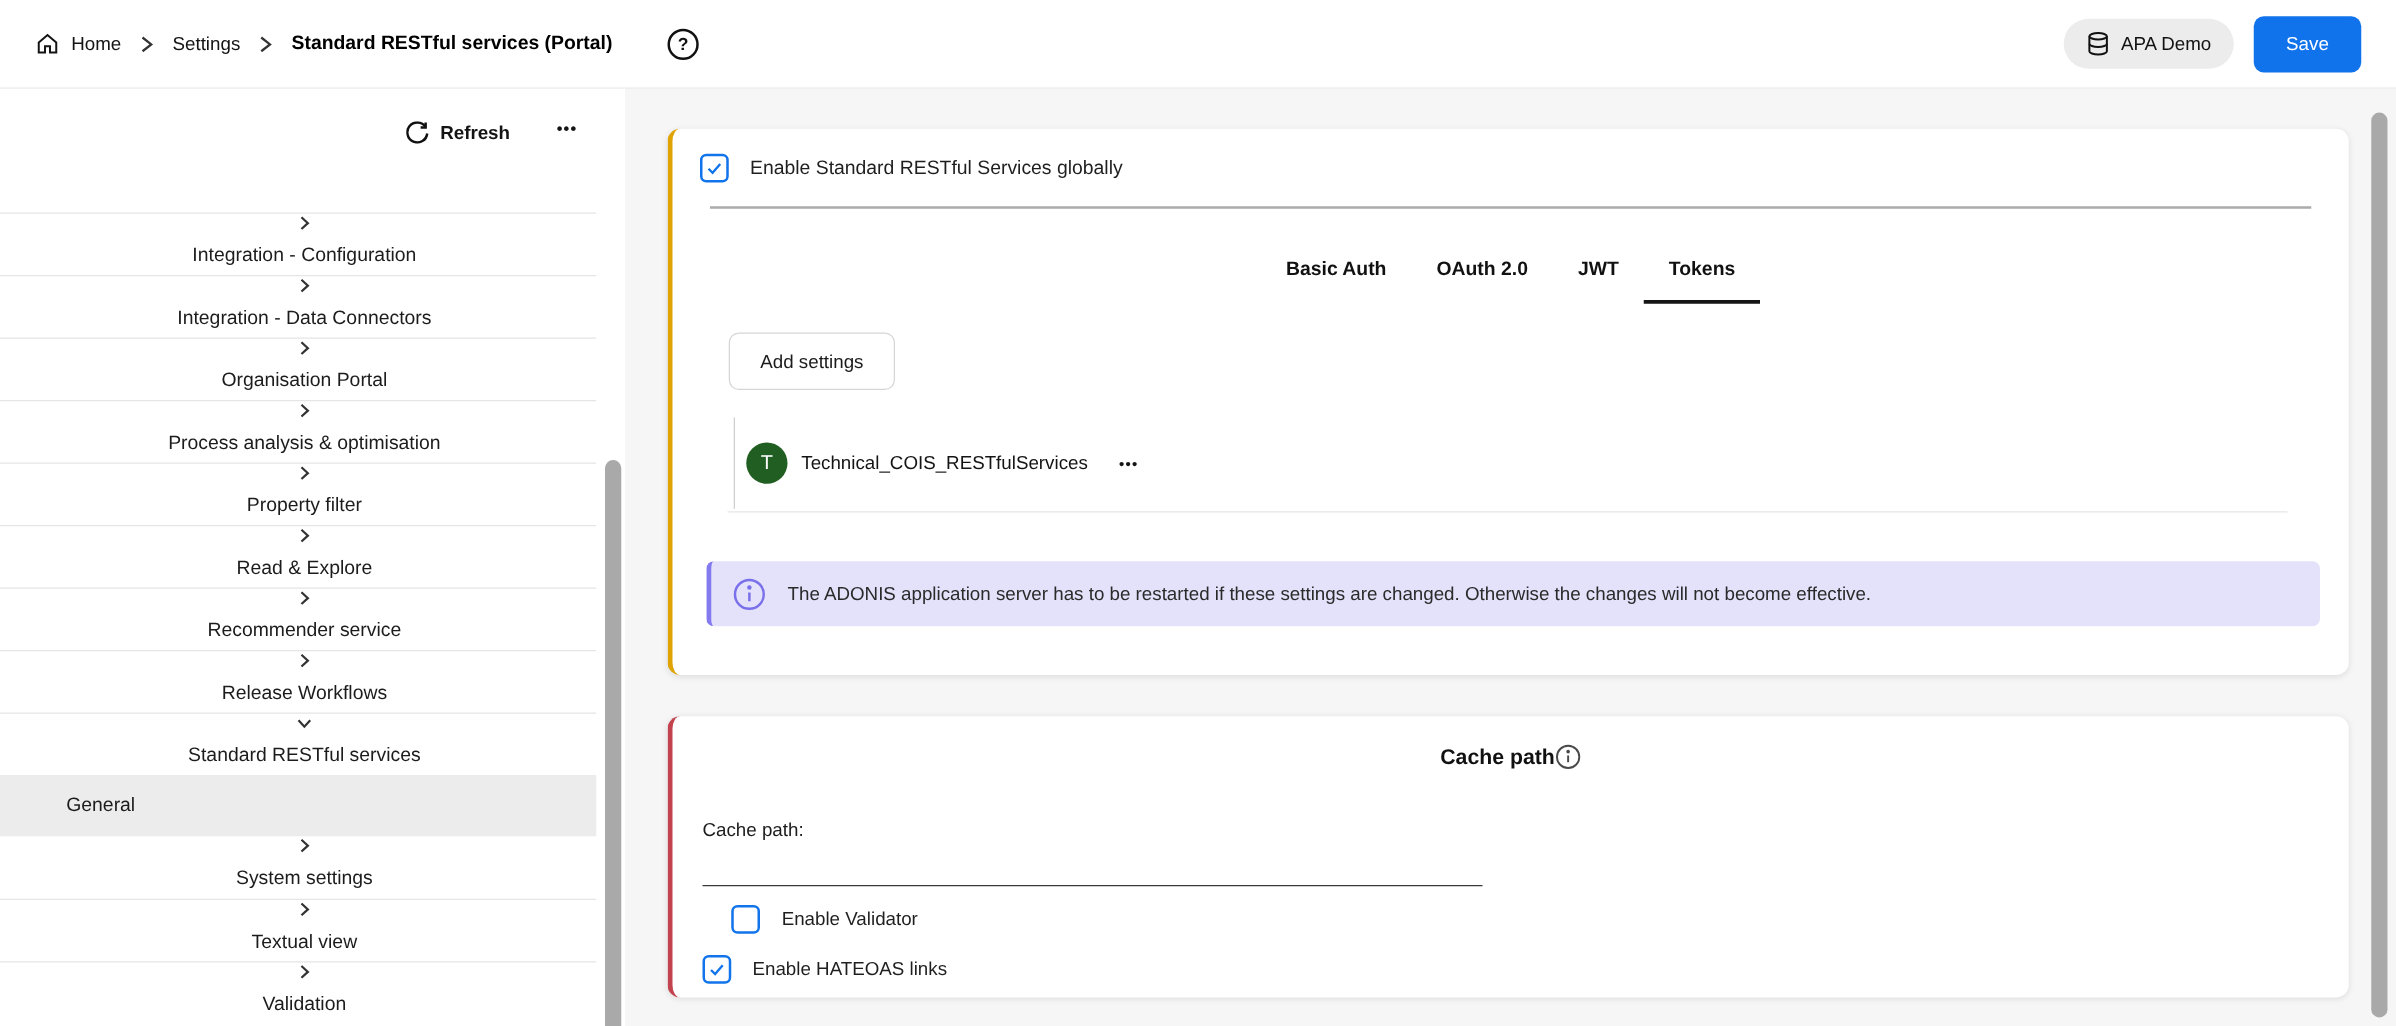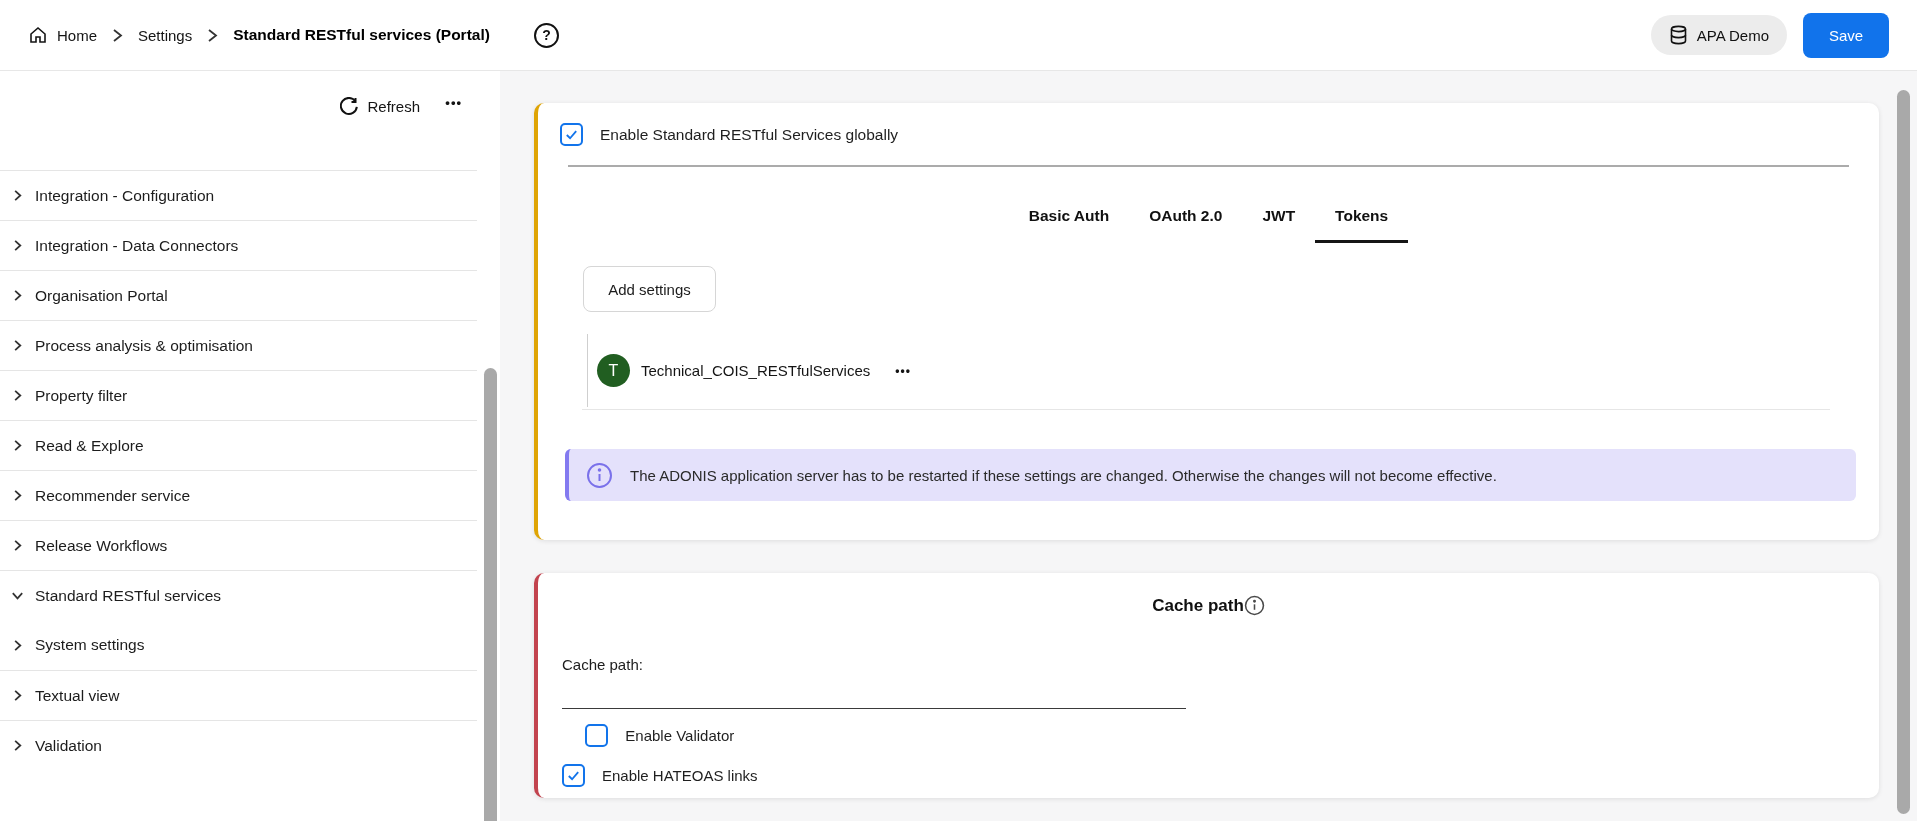--- a/index.html
+++ b/index.html
@@ -35,34 +35,34 @@
   .save-btn {
     width:86px; height:45px; border:none; border-radius:8px;
     background:#1173eb; color:#fff; font-size:15px; font-family:inherit; cursor:pointer;
   }
   
   .sidebar {
     position:absolute; left:0; top:71px; width:500px; height:750px;
     background:#fff;
   }
   .side-toolbar-refresh {
-    position:absolute; top:26px; right:80px;
+    position:absolute; top:26px; right:92px;
     display:flex; align-items:center; gap:9px;
-    background:none; border:none; font-family:inherit; font-size:15px; color:#141414; cursor:pointer;
+    background:none; border:none; font-family:inherit; font-size:15px; color:#141414; cursor:pointer;font-weight:bold;
   }
   .side-toolbar-more {
     position:absolute; top:24px; right:38px;
     background:none; border:none; font-family:inherit; font-size:13px; font-weight:bold;
     letter-spacing:1px; color:#141414; cursor:pointer;
   }
   .side-items { position:absolute; top:99px; left:0; width:477px; }
   .side-item {
     height:50px; display:flex; align-items:center; gap:10px;
     padding-left:10px; border-top:1px solid #e5e5e5;
-    font-size:15.5px; color:#1c1c1c; cursor:pointer;
+    font-size:15.5px; color:#1c1c1c; cursor:pointer;flex-direction:column;
   }
   .side-item.no-divider { border-top:none; }
   .side-item svg { flex:0 0 auto; }
   .side-subitem {
     height:49px; display:flex; align-items:center;
     padding-left:53px; font-size:15.5px; color:#1c1c1c; cursor:pointer;
   }
   .side-subitem.selected { background:#ececec; }
   .side-scrollbar {
     position:absolute; left:484px; top:297px; width:13px; height:453px;
@@ -238,20 +238,23 @@
           <path d="M5.5 3 L11 8 L5.5 13"></path>
         </svg>
         <span>Release Workflows</span>
       </div>
       <div class="side-item">
         <svg width="15" height="15" viewBox="0 0 16 16" fill="none" stroke="#333" stroke-width="1.9">
           <path d="M3 5.5 L8 11 L13 5.5"></path>
         </svg>
         <span>Standard RESTful services</span>
       </div>
+      <div class="side-subitem selected">
+        <span>General</span>
+      </div>
       <div class="side-item no-divider">
         <svg width="15" height="15" viewBox="0 0 16 16" fill="none" stroke="#333" stroke-width="1.9">
           <path d="M5.5 3 L11 8 L5.5 13"></path>
         </svg>
         <span>System settings</span>
       </div>
       <div class="side-item">
         <svg width="15" height="15" viewBox="0 0 16 16" fill="none" stroke="#333" stroke-width="1.9">
           <path d="M5.5 3 L11 8 L5.5 13"></path>
         </svg>

